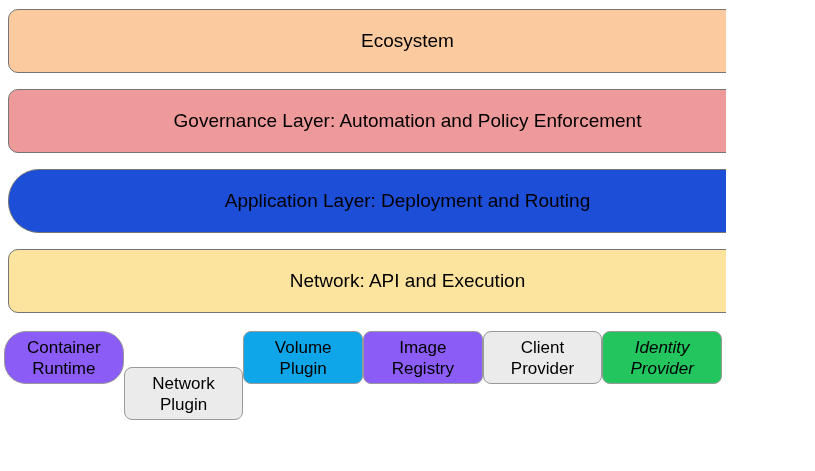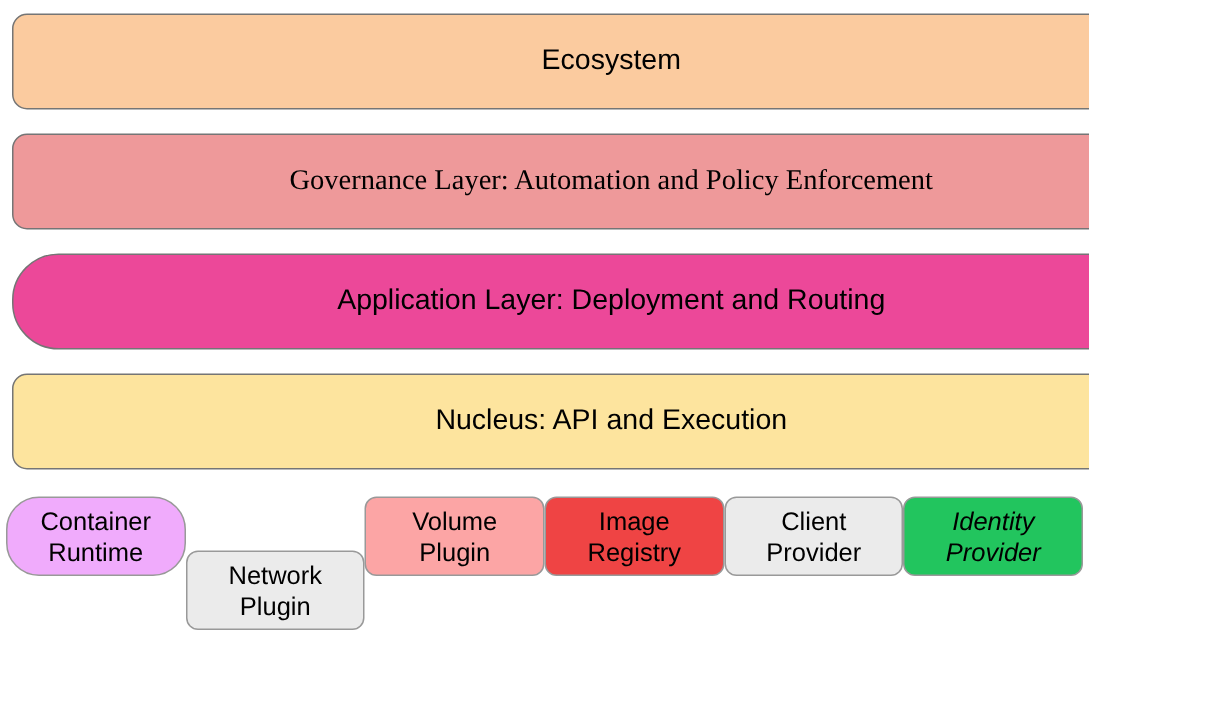--- a/index.html
+++ b/index.html
@@ -64,43 +64,43 @@
 </head>
 <body>
 
 <div class="diagram">
 
   <div class="layer" style="background-color: rgb(251, 203, 159);">
     <span class="layer-label">Ecosystem</span>
   </div>
 
 
-  <div class="layer" style="background-color: rgb(238, 153, 154); font-family: Liberation Serif, serif;">
+  <div class="layer" style="background-color: rgb(238, 153, 154);">
     <span class="layer-label">Governance Layer: Automation and Policy Enforcement</span>
   </div>
 
-  <div class="layer" style="background-color: #ec4899; border-radius: 31px;">
+  <div class="layer" style="background-color: #1d4ed8; border-radius: 31px;">
     <span class="layer-label">Application Layer: Deployment and Routing</span>
   </div>
 
   <div class="layer" style="background-color: rgb(253, 228, 158);">
-    <span class="layer-label">Nucleus: API and Execution</span>
+    <span class="layer-label">Network: API and Execution</span>
   </div>
 
   <div class="provider-row">
-    <div class="provider" style="background-color: #f0abfc; border-radius: 22px;">
+    <div class="provider" style="background-color: #8b5cf6; border-radius: 22px;">
       <span class="provider-label">Container Runtime</span>
     </div>
     <div class="provider" style="background-color: rgb(235, 235, 235); margin-top: 36px;">
       <span class="provider-label">Network Plugin</span>
     </div>
-    <div class="provider" style="background-color: #fca5a5;">
+    <div class="provider" style="background-color: #0ea5e9;">
       <span class="provider-label">Volume Plugin</span>
     </div>
-    <div class="provider" style="background-color: #ef4444;">
+    <div class="provider" style="background-color: #8b5cf6;">
       <span class="provider-label">Image Registry</span>
     </div>
     <div class="provider" style="background-color: rgb(235, 235, 235);">
       <span class="provider-label">Client Provider</span>
     </div>
     <div class="provider" style="background-color: #22c55e; font-style: italic;">
       <span class="provider-label">Identity Provider</span>
     </div>
   </div>
 

